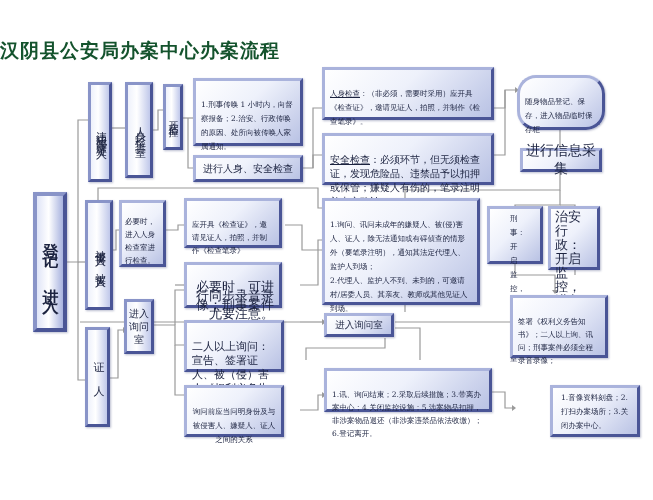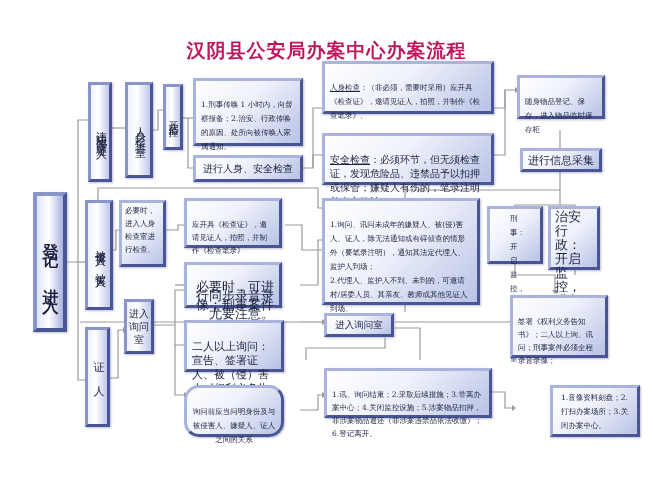--- a/index.html
+++ b/index.html
@@ -1,17 +1,17 @@
 <!DOCTYPE html>
 <html><head>
 <meta charset="utf-8">
 <style>
   html, body { margin:0; padding:0; background:#ffffff; }
   body { width:653px; height:500px; position:relative; overflow:hidden; font-family:"DejaVu Sans", sans-serif; }
-  .title { position:absolute; left:0; top:38px; width:653px; text-align:center; font-family:"DejaVu Serif", serif; font-weight:bold; font-size:19px; color:#be185d; letter-spacing:1px; }
+  .title { position:absolute; left:0; top:38px; width:653px; text-align:left; font-family:"DejaVu Serif", serif; font-weight:bold; font-size:19px; color:#14532d; letter-spacing:1px; }
   .box { position:absolute; box-sizing:border-box; background:linear-gradient(135deg,#ffffff 0%,#eef1fb 45%,#b9c2e4 100%); border:3px solid #8994c8; border-right-color:#4a5596; border-bottom-color:#4a5596; border-top-color:#aab3dc; border-left-color:#aab3dc; box-shadow:1px 1px 2px rgba(60,70,120,0.35); color:#1c2340; }
   .box .txt { font-size:8.5px; line-height:14px; padding:17px 5px; font-family:"DejaVu Serif", serif; }
   .vbox { position:absolute; box-sizing:border-box; background:linear-gradient(90deg,#eef1fb 0%,#ffffff 40%,#c0c8ea 100%); border:3px solid #8994c8; border-right-color:#4a5596; border-bottom-color:#4a5596; box-shadow:1px 1px 2px rgba(60,70,120,0.35); display:flex; align-items:center; justify-content:center; }
   .vtxt { writing-mode:vertical-rl; text-orientation:upright; font-family:"DejaVu Serif", serif; color:#1c2340; letter-spacing:4px; }
   .big { background:linear-gradient(90deg,#dfe4f7 0%,#ffffff 45%,#a7b2df 100%); border-width:4px; }
   .center { display:flex; align-items:center; justify-content:center; text-align:center; }
   .u { text-decoration:underline; }
   svg.lines { position:absolute; left:0; top:0; }
 </style>
 </head>
@@ -126,49 +126,49 @@
 
 <div class="vbox" style="left:125px;top:82px;width:28px;height:96px;">
   <span class="vtxt" style="font-size:11px;letter-spacing:5px;">人身检查室</span>
 </div>
 
 <div class="vbox" style="left:163px;top:84px;width:20px;height:66px;">
   <span class="vtxt" style="font-size:10px;letter-spacing:2px;">开启监控</span>
 </div>
 
 <div class="box" style="left:119px;top:200px;width:47px;height:67px;">
-  <div class="txt" style="font-size:7.5px;line-height:13px;padding:1px 3px;">必要时，进入人身检查室进行检查。</div>
+  <div class="txt" style="font-size:7.5px;line-height:13px;padding:12px 3px;">必要时，进入人身检查室进行检查。</div>
 </div>
 
 <div class="vbox" style="left:124px;top:299px;width:30px;height:55px;">
   <span style="font-family:'DejaVu Serif',serif;font-size:10px;line-height:13px;text-align:center;width:20px;color:#1c2340;">进入询问室</span>
 </div>
 
 <div class="box" style="left:193px;top:78px;width:110px;height:68px;">
   <div class="txt" style="font-size:7.5px;line-height:14px;">1.刑事传唤 1 小时内，向督察报备；2.治安、行政传唤的原因、处所向被传唤人家属通知。</div>
 </div>
 
 <div class="box center" style="left:193px;top:155px;width:110px;height:27px;">
   <span style="font-family:'DejaVu Serif',serif;font-size:10px;">进行人身、安全检查</span>
 </div>
 
-<div class="box" style="left:322px;top:61px;width:172px;height:53px;">
+<div class="box" style="left:322px;top:67px;width:172px;height:53px;">
   <div class="txt" style="font-size:7.5px;line-height:14px;"><span class="u">人身检查</span><span>：（非必须，需要时采用）应开具《检查证》，邀请见证人，拍照，并制作《检查笔录》。</span></div>
 </div>
 
 <div class="box" style="left:322px;top:133px;width:172px;height:52px;">
   <div class="txt" style="font-size:10px;line-height:14px;"><span class="u">安全检查</span><span>：必须环节，但无须检查证，发现危险品、违禁品予以扣押或保管；嫌疑人有伤的，笔录注明并由之确认。</span></div>
 </div>
 
-<div class="box" style="left:517px;top:75px;width:88px;height:44px;">
+<div class="box" style="left:517px;top:75px;width:88px;height:55px;border-radius:19px;">
   <div class="txt" style="font-size:7.5px;line-height:14px;">随身物品登记、保存，进入物品临时保存柜</div>
 </div>
 
 <div class="box center" style="left:520px;top:148px;width:82px;height:24px;">
-  <span style="font-family:Liberation Sans, sans-serif;font-size:11px;">进行信息采集</span>
+  <span style="font-family:Liberation Sans, sans-serif;font-size:14px;">进行信息采集</span>
 </div>
 
 <div class="box" style="left:184px;top:198px;width:98px;height:50px;">
   <div class="txt" style="font-size:7.5px;line-height:13px;">应开具《检查证》，邀请见证人，拍照，并制作《检查笔录》</div>
 </div>
 
 <div class="box" style="left:184px;top:262px;width:98px;height:46px;">
   <div class="txt" style="font-size:13px;line-height:9px;text-align:right;">必要时，可进行同步录音录像；刑事案件尤要注意。</div>
 </div>
 
@@ -190,23 +190,23 @@
 </div>
 
 <div class="box center" style="left:324px;top:313px;width:70px;height:24px;">
   <span style="font-family:'DejaVu Serif',serif;font-size:9.5px;">进入询问室</span>
 </div>
 
 <div class="box" style="left:184px;top:320px;width:100px;height:52px;">
   <div class="txt" style="font-size:11px;line-height:14px;">二人以上询问：宣告、签署证人、被（侵）害人《权利义务告知书》。</div>
 </div>
 
-<div class="box" style="left:184px;top:385px;width:100px;height:52px;border-radius:15px;">
+<div class="box" style="left:184px;top:385px;width:100px;height:52px;">
   <div class="txt" style="font-size:7.5px;line-height:14px;text-align:center;">询问前应当问明身份及与被侵害人、嫌疑人、证人之间的关系</div>
 </div>
 
-<div class="box" style="left:324px;top:368px;width:168px;height:50px;">
+<div class="box" style="left:324px;top:368px;width:168px;height:44px;">
   <div class="txt" style="font-size:7.5px;line-height:13px;">1.讯、询问结束；2.采取后续措施；3.带离办案中心；4.关闭监控设施；5.涉案物品扣押，非涉案物品退还（非涉案违禁品依法收缴）；6.登记离开。</div>
 </div>
 
 <div class="box" style="left:512px;top:385px;width:90px;height:52px;margin-left:38px;">
   <div class="txt" style="font-size:7.5px;line-height:14px;padding:3px 8px;">1.音像资料刻盘；2.打扫办案场所；3.关闭办案中心。</div>
 </div>
 
 </body></html>

